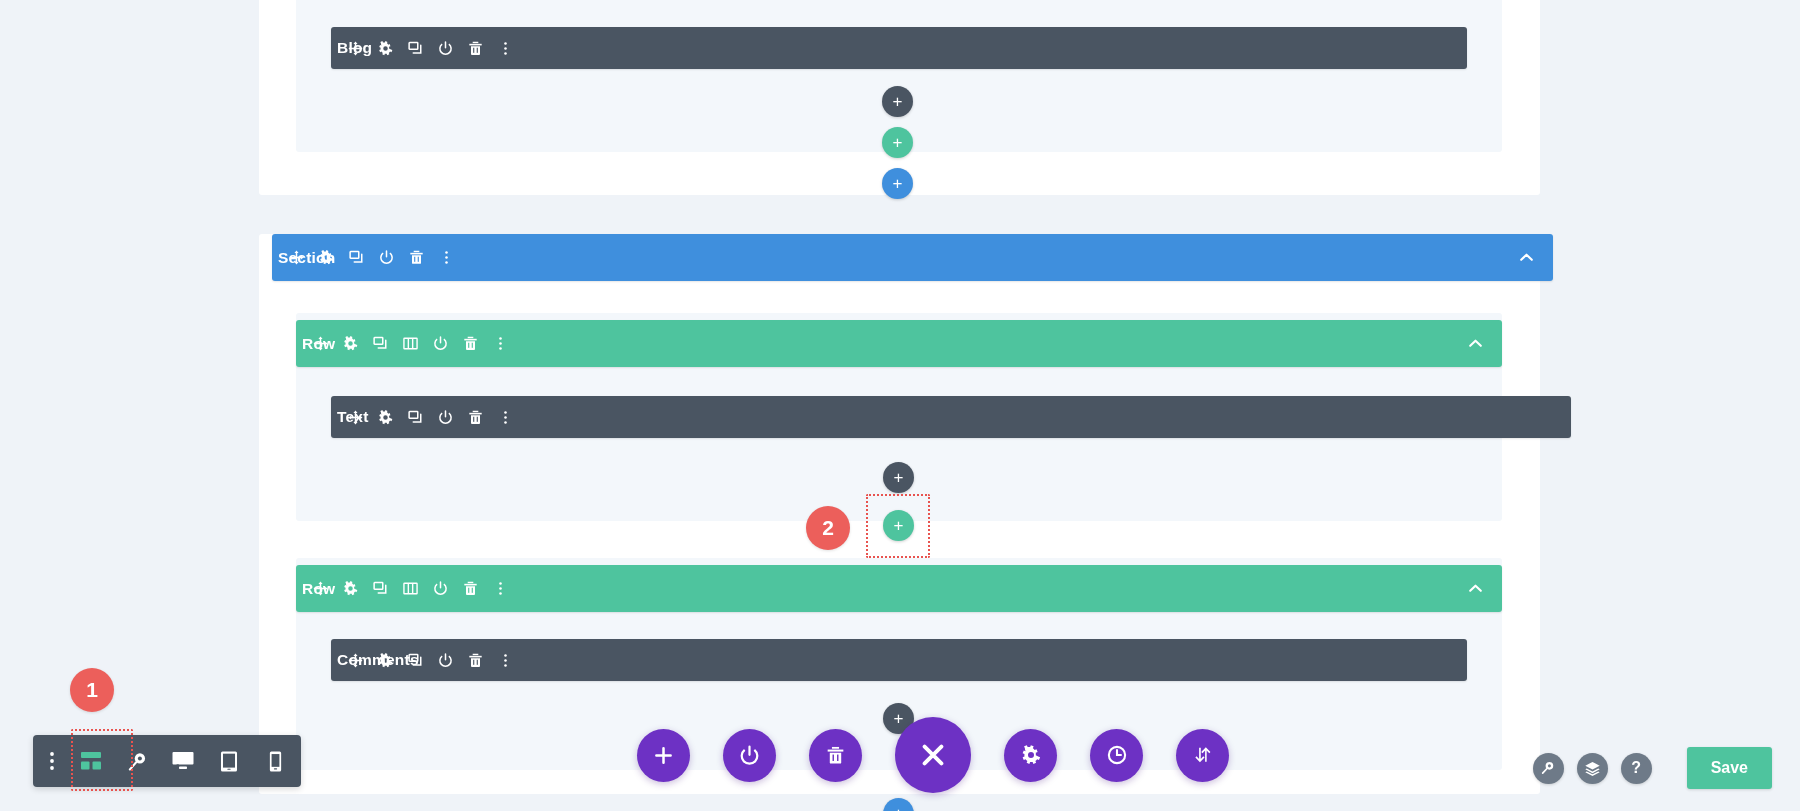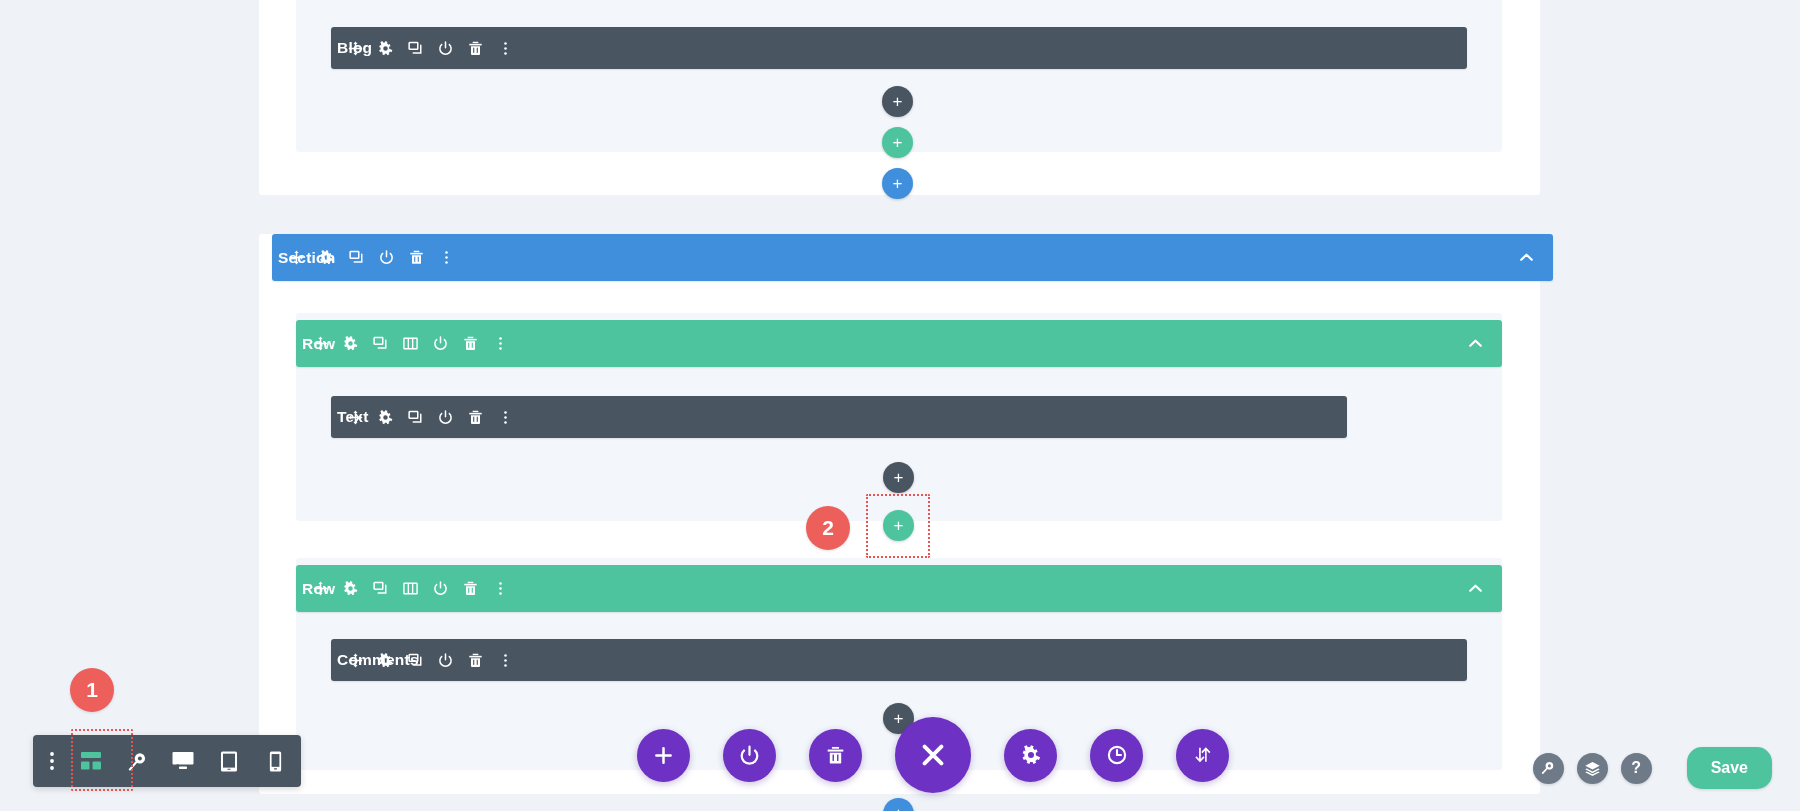--- a/index.html
+++ b/index.html
@@ -165,21 +165,21 @@
     display: flex; align-items: center; justify-content: center;
     color: #fff;
     box-shadow: 0 1px 3px rgba(0,0,0,.16);
     cursor: pointer;
   }
   #save-btn {
     margin-left: 22px;
     background: #4ec49e;
     color: #fff;
     font-size: 16px; font-weight: bold;
-    border: none; border-radius: 15px;
+    border: none; border-radius: 3px;
     padding: 12px 24px;
     cursor: pointer;
     box-shadow: 0 1px 3px rgba(0,0,0,.14);
     font-family: "Liberation Sans", sans-serif;
   }
 </style>
 </head>
 <body>
 
 <div id="canvas">
@@ -339,21 +339,21 @@
         </span>
     </div>
     <span class="bar-label" style="line-height:47px;">Row</span>
     <span class="chev">
         <svg width="17" height="17" viewBox="0 0 16 16" fill="none" stroke="#fff" stroke-width="2" stroke-linecap="round" stroke-linejoin="round">
           <path d="M3 10.2L8 5.4l5 4.8"></path>
         </svg>
       </span>
   </div>
 
-  <div class="bar bar-module" style="position:absolute; left:331px; top:396px; width:1016px;">
+  <div class="bar bar-module" style="position:absolute; left:331px; top:396px; width:1240px;">
     <div class="tools">
       <span class="ic">
           <svg width="15" height="15" viewBox="0 0 16 16" fill="#fff">
             <path d="M8 0.6 L10.2 3.1 H8.8 V7.2 H12.9 V5.8 L15.4 8 L12.9 10.2 V8.8 H8.8 V12.9 H10.2 L8 15.4 L5.8 12.9 H7.2 V8.8 H3.1 V10.2 L0.6 8 L3.1 5.8 V7.2 H7.2 V3.1 H5.8 Z"></path>
           </svg>
         </span>
       <span class="ic">
           <svg width="15" height="15" viewBox="0 0 16 16" fill="#fff">
             <path d="M13.8 9.1l1.5.6-.9 2.2-1.5-.6a5.5 5.5 0 01-1.4 1.4l.6 1.5-2.2.9-.6-1.5a5.6 5.6 0 01-2 0l-.6 1.5-2.2-.9.6-1.5a5.5 5.5 0 01-1.4-1.4l-1.5.6-.9-2.2 1.5-.6a5.6 5.6 0 010-2l-1.5-.6.9-2.2 1.5.6A5.5 5.5 0 013.1 2.5l-.6-1.5L4.7.1l.6 1.5a5.6 5.6 0 012 0L7.9.1l2.2.9-.6 1.5a5.5 5.5 0 011.4 1.4l1.5-.6.9 2.2-1.5.6a5.6 5.6 0 010 2zM8 10.4a2.4 2.4 0 100-4.8 2.4 2.4 0 000 4.8z"></path>
           </svg>

